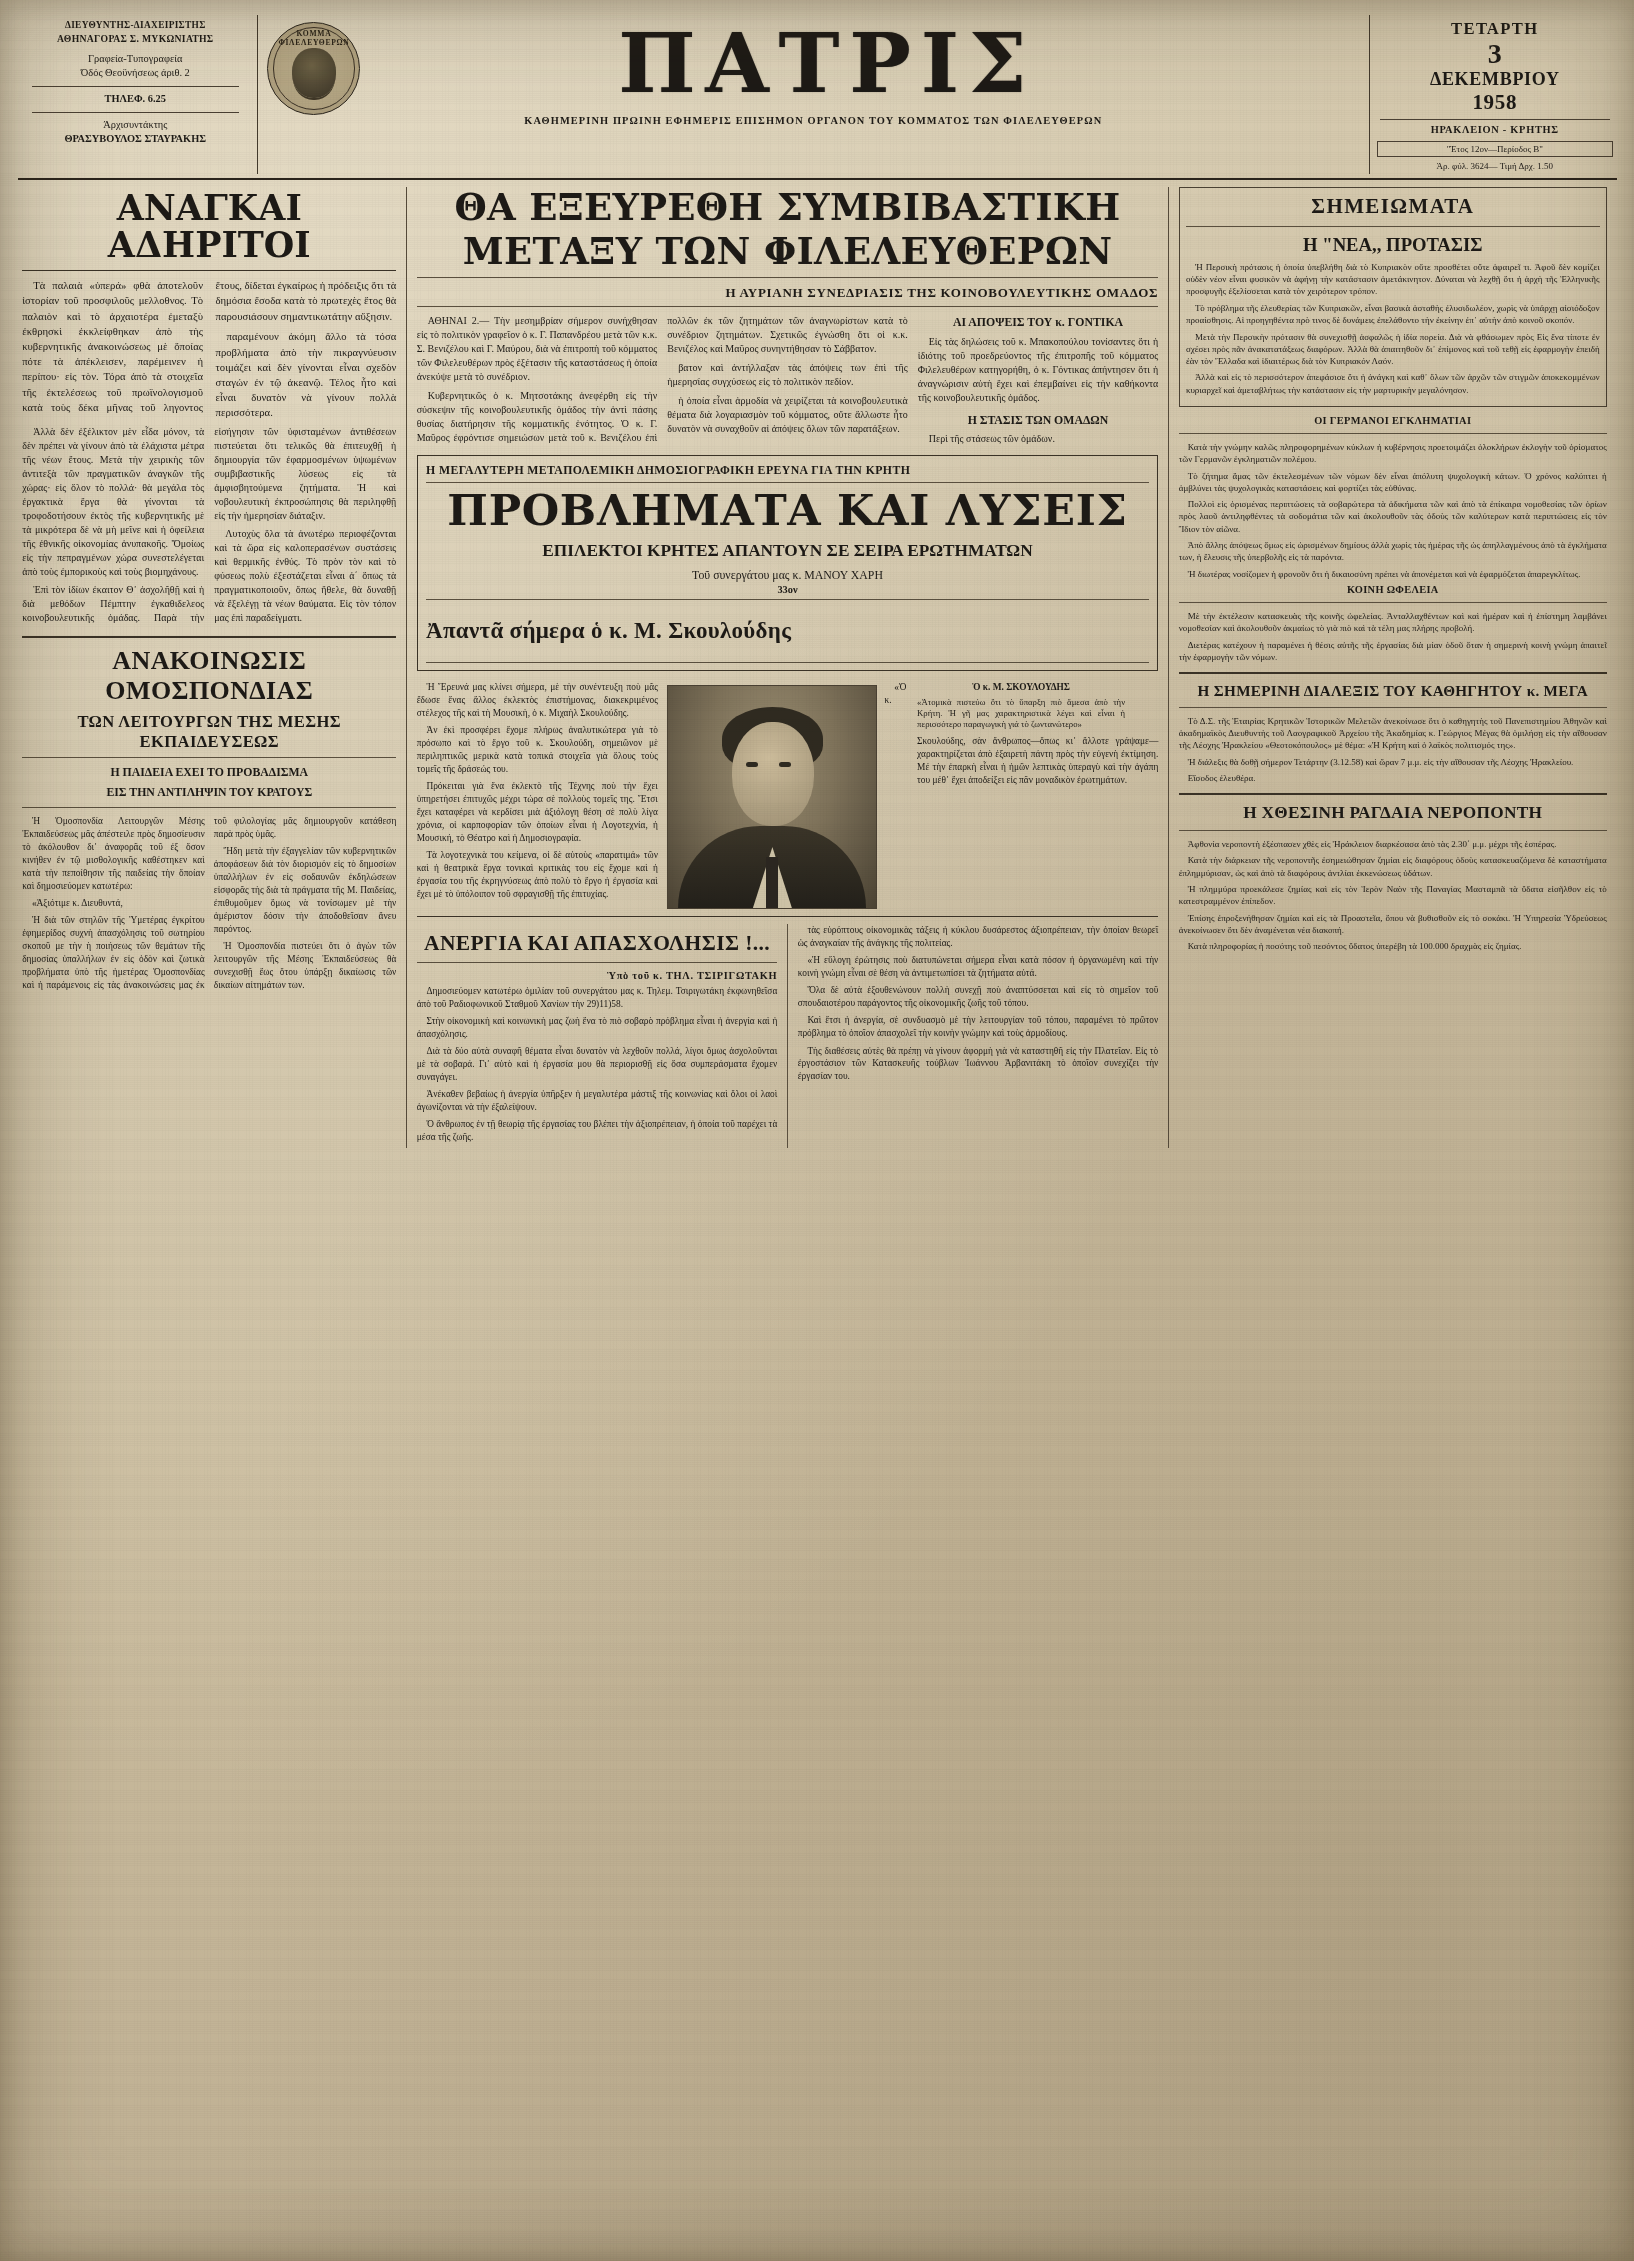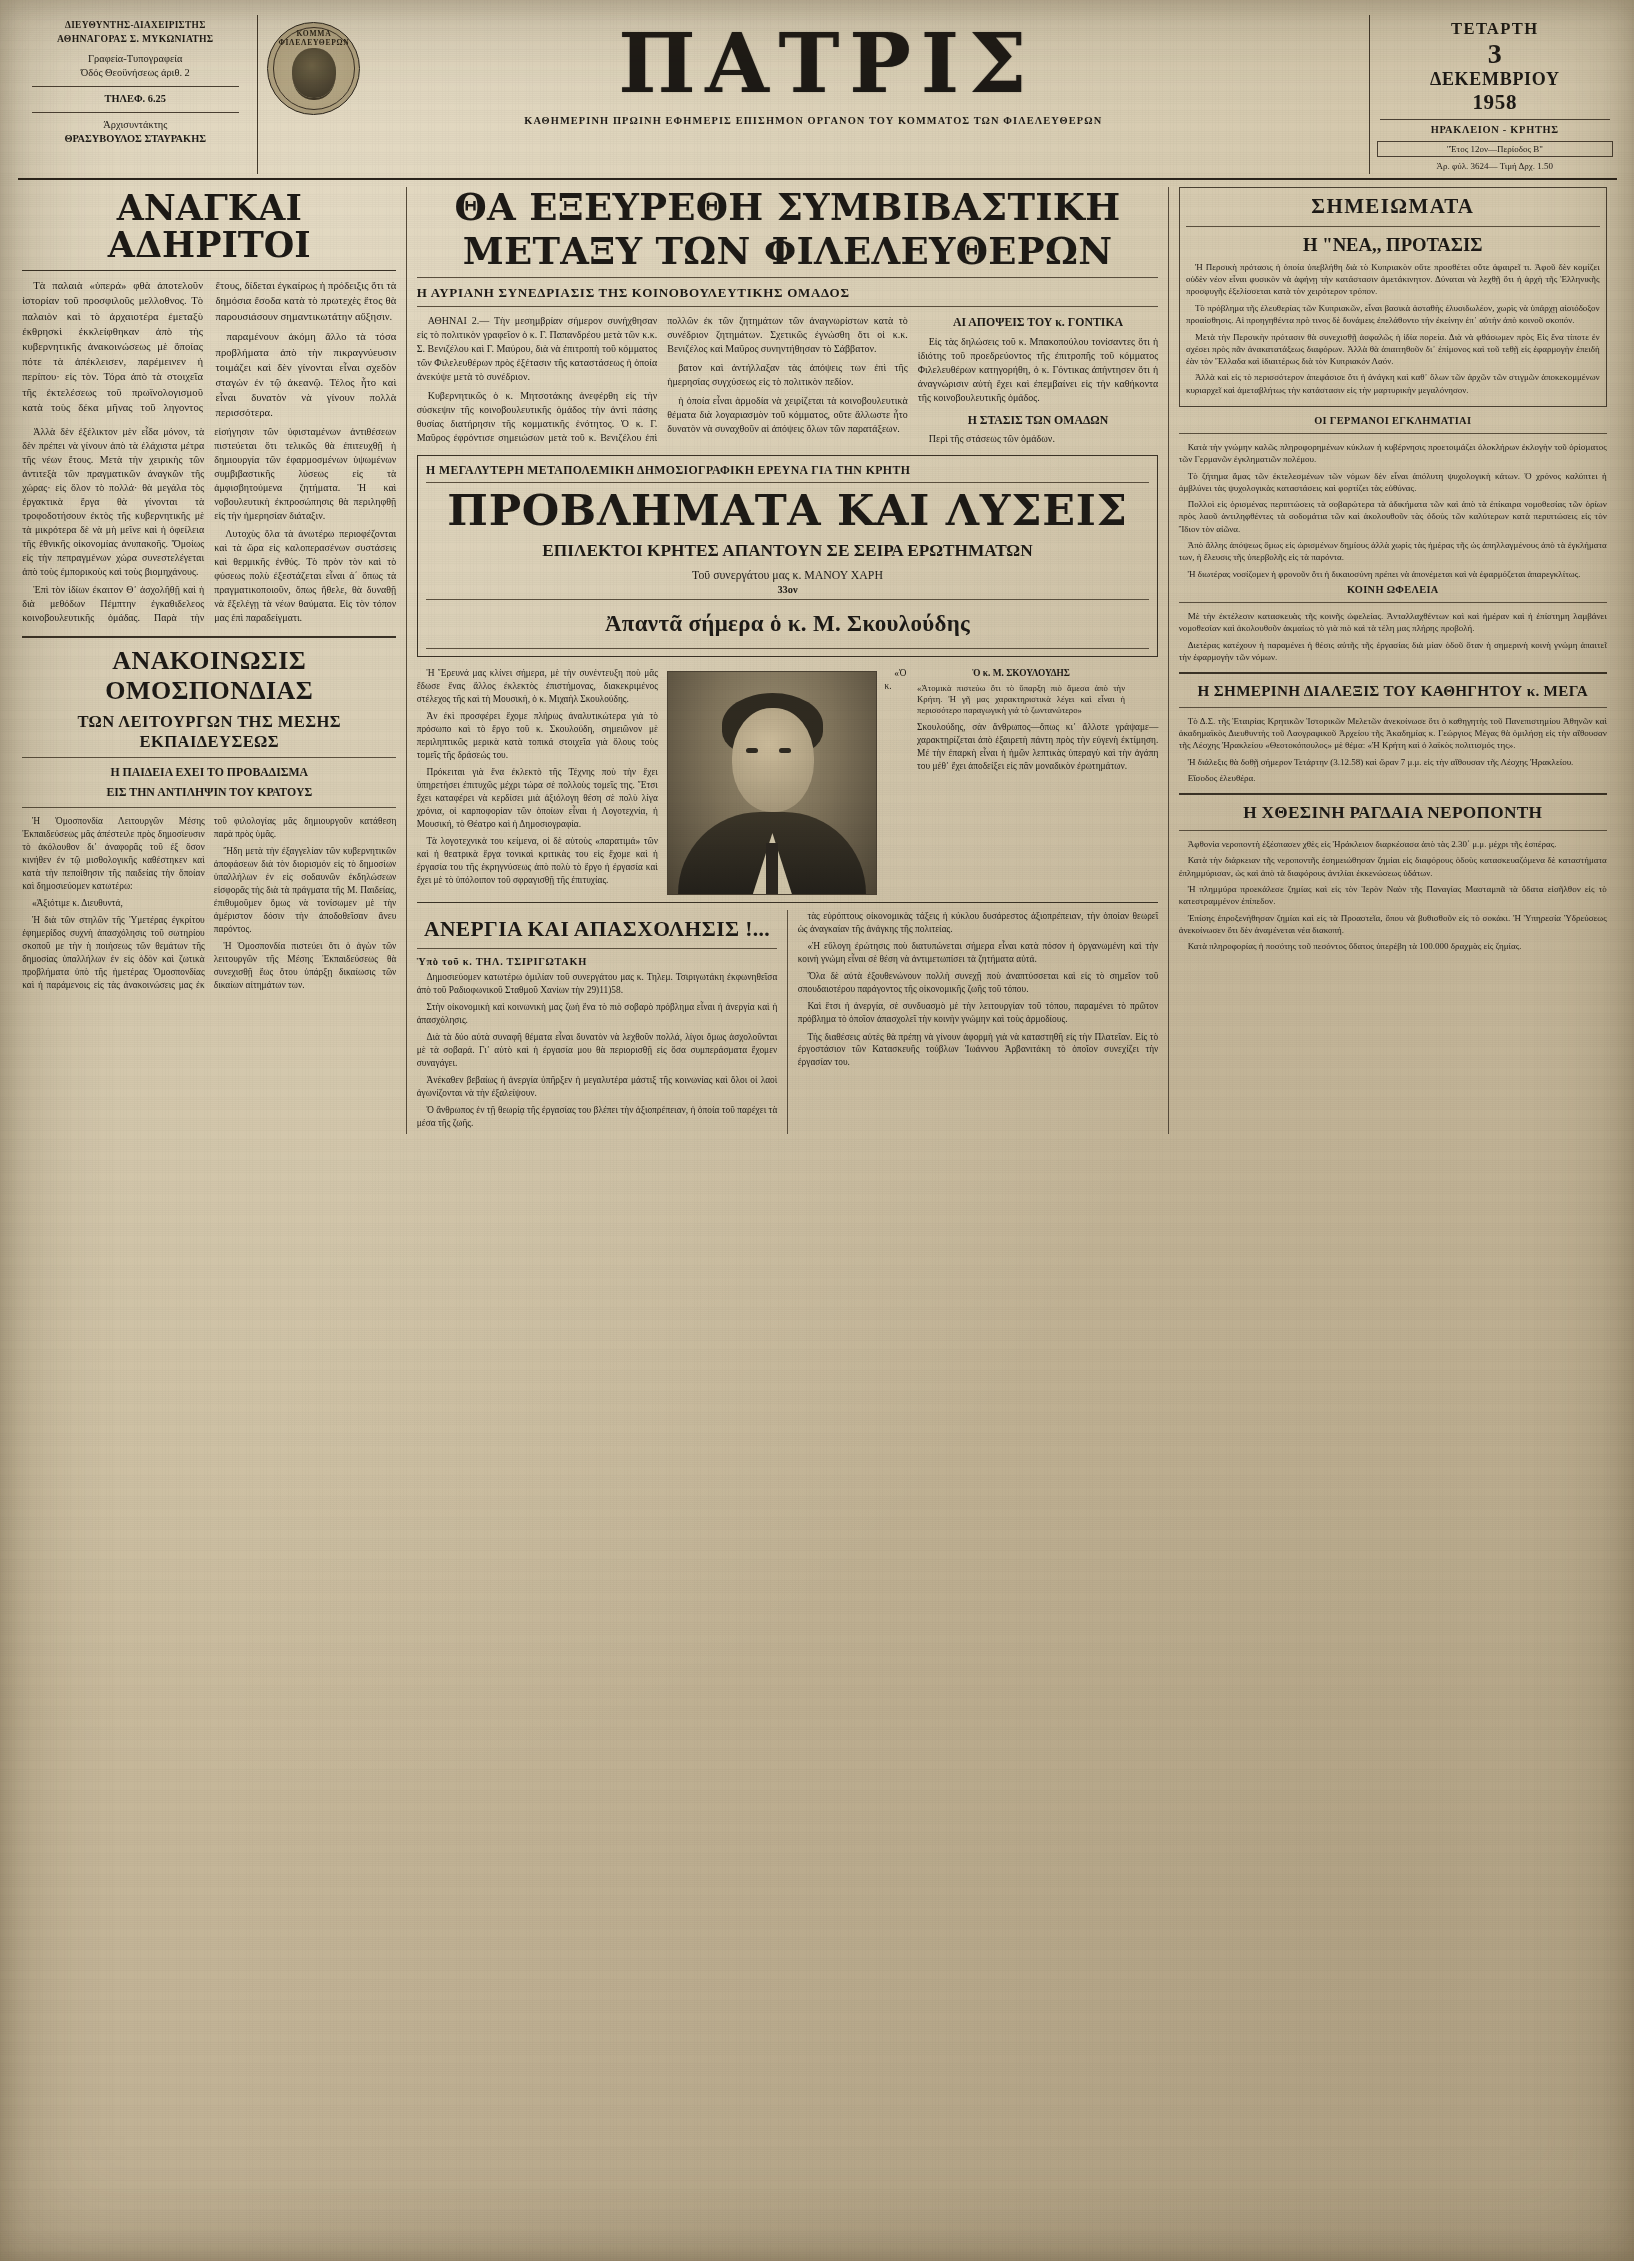--- a/index.html
+++ b/index.html
@@ -146,21 +146,21 @@
     margin:1.4px 0 4.2px 0;
   }
   .hdr-b2{
     text-align:center;font-weight:bold;font-size:15.2px;letter-spacing:0.4px;
     margin:7px 0 5.5px 0;
   }
   .dek{
     text-align:center;font-size:11.8px;font-weight:bold;margin:4.2px 0 7px;
   }
   .kicker{
-    text-align:left;font-size:11px;font-weight:bold;letter-spacing:0.7px;
+    text-align:right;font-size:11px;font-weight:bold;letter-spacing:0.7px;
     margin:4.2px 0;
   }
   .subhead{
     text-align:center;font-weight:bold;font-size:14px;margin:7px 0 4.2px;
   }
   .secbox{
     border:1.4px solid #3a3226;padding:7px 8.3px;margin:8.3px 0 9.7px;
   }
   .secbox .t1{
     font-size:11.8px;font-weight:bold;letter-spacing:0.4px;
@@ -170,23 +170,23 @@
     font-family:"DejaVu Serif",serif;
     text-align:center;font-size:43px;font-weight:bold;letter-spacing:0.7px;
     line-height:1.05;margin:4.2px 0 7px;
   }
   .secbox .t3{
     text-align:center;font-size:17.3px;font-weight:bold;margin-bottom:7px;
   }
   .secbox .t4{text-align:center;font-size:11.8px;margin-bottom:1.4px;}
   .secbox .t5{text-align:center;font-size:10.4px;font-weight:bold;margin:1.4px 0 4.2px;}
   .secbox .t6{
-    text-align:center;font-size:23px;font-weight:bold;
+    font-size:23px;font-weight:bold;
     border-top:0.7px solid #5a4f3e;border-bottom:0.7px solid #5a4f3e;
-    padding:11px 0;margin-top:2.8px;letter-spacing:0.3px;
+    padding:18px 0;margin-top:2.8px;letter-spacing:0.3px;
   }
 
   .portrait-wrap{float:left;margin:4.2px 9.7px 4.2px 0;width:208px;}
   .portrait{
     width:208px;height:222px;
     background:
       radial-gradient(ellipse at 50% 32%, #9b8e72 0%, #7d7159 45%, #4b4334 100%);
     border:0.7px solid #4a4133;
     position:relative;overflow:hidden;
   }

